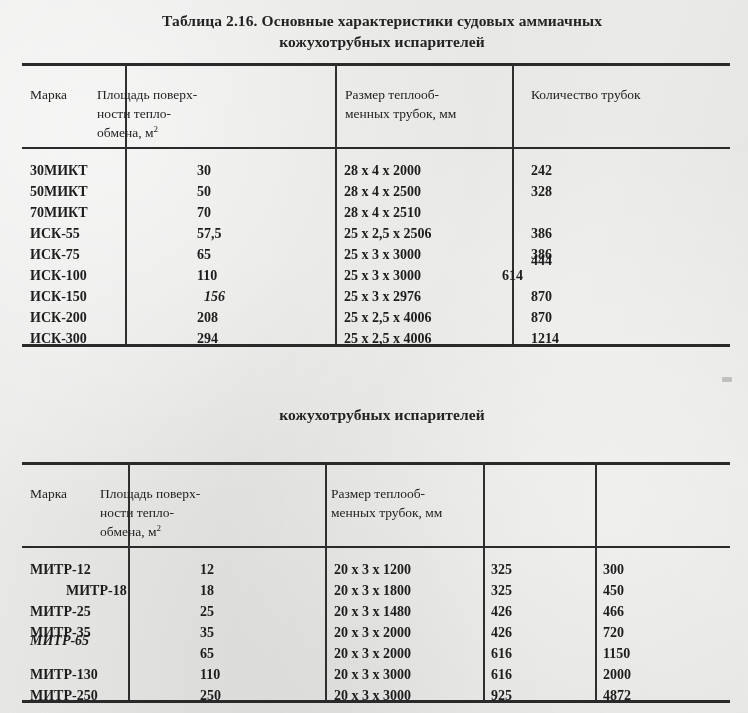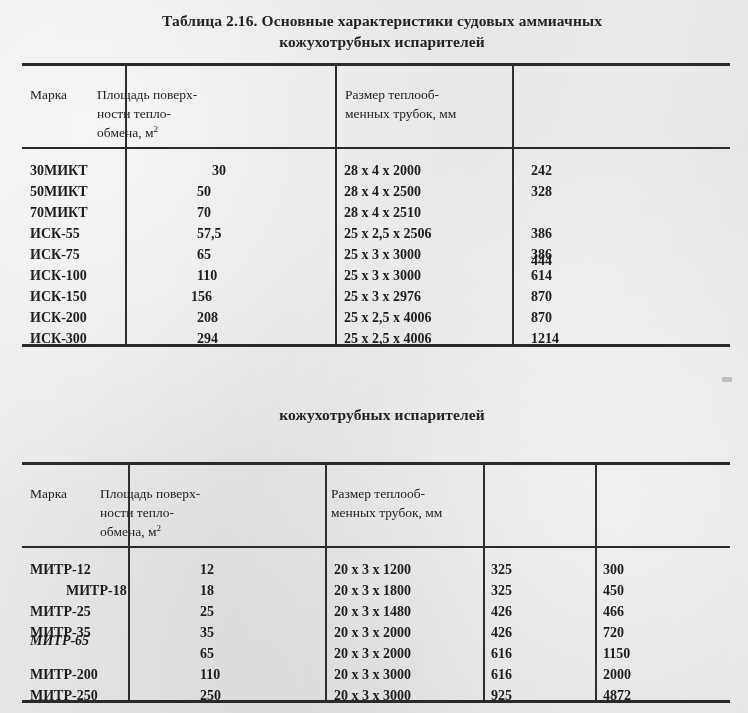--- a/index.html
+++ b/index.html
@@ -118,23 +118,26 @@
       <span class="ln">Площадь поверх-</span>
       <span class="ln">ности тепло-</span>
       <span class="ln"><span>обмена, м</span><sup>2</sup></span>
     </div>
 
     <div class="hcell" style="left:22px; top:22px; width:170px; margin-left:301px;">
       <span class="ln">Размер теплооб-</span>
       <span class="ln">менных трубок, мм</span>
     </div>
 
+    <div class="hcell" style="left:509px; top:22px; width:190px;">
+      <span class="ln">Количество трубок</span>
+    </div>
 
     <div class="bcell" style="left:8px;   top:97px;">30МИКТ</div>
-    <div class="bcell" style="left:190px; top:97px;">30</div>
+    <div class="bcell" style="left:175px; top:97px;">30</div>
     <div class="bcell" style="left:322px; top:97px;">28 х 4 х 2000</div>
     <div class="bcell" style="left:509px; top:97px;">242</div>
 
     <div class="bcell" style="left:8px;   top:118px;">50МИКТ</div>
     <div class="bcell" style="left:175px; top:118px;">50</div>
     <div class="bcell" style="left:322px; top:118px;">28 х 4 х 2500</div>
     <div class="bcell" style="left:509px; top:118px;">328</div>
 
     <div class="bcell" style="left:8px;   top:139px;">70МИКТ</div>
     <div class="bcell" style="left:175px; top:139px;">70</div>
@@ -147,24 +150,24 @@
     <div class="bcell" style="left:509px; top:160px;">386</div>
 
     <div class="bcell" style="left:8px;   top:181px;">ИСК-75</div>
     <div class="bcell" style="left:175px; top:181px;">65</div>
     <div class="bcell" style="left:322px; top:181px;">25 х 3 х 3000</div>
     <div class="bcell" style="left:509px; top:181px;">386</div>
 
     <div class="bcell" style="left:8px;   top:202px;">ИСК-100</div>
     <div class="bcell" style="left:175px; top:202px;">110</div>
     <div class="bcell" style="left:322px; top:202px;">25 х 3 х 3000</div>
-    <div class="bcell" style="left:509px; top:202px;">614</div>
+    <div class="bcell" style="left:480px; top:202px;">614</div>
 
     <div class="bcell" style="left:8px;   top:223px;">ИСК-150</div>
-    <div class="bcell" style="left:169px; top:223px;">156</div>
+    <div class="bcell" style="left:182px; top:223px;font-style:italic;">156</div>
     <div class="bcell" style="left:322px; top:223px;">25 х 3 х 2976</div>
     <div class="bcell" style="left:509px; top:223px;">870</div>
 
     <div class="bcell" style="left:8px;   top:244px;">ИСК-200</div>
     <div class="bcell" style="left:175px; top:244px;">208</div>
     <div class="bcell" style="left:322px; top:244px;">25 х 2,5 х 4006</div>
     <div class="bcell" style="left:509px; top:244px;">870</div>
 
     <div class="bcell" style="left:8px;   top:265px;">ИСК-300</div>
     <div class="bcell" style="left:175px; top:265px;">294</div>
@@ -229,21 +232,21 @@
     <div class="bcell" style="left:312px; top:160px;">20 х 3 х 2000</div>
     <div class="bcell" style="left:469px; top:160px;">426</div>
     <div class="bcell" style="left:581px; top:160px;">720</div>
 
     <div class="bcell" style="left:8px;   top:168px;font-style:italic;">МИТР-65</div>
     <div class="bcell" style="left:178px; top:181px;">65</div>
     <div class="bcell" style="left:312px; top:181px;">20 х 3 х 2000</div>
     <div class="bcell" style="left:469px; top:181px;">616</div>
     <div class="bcell" style="left:581px; top:181px;">1150</div>
 
-    <div class="bcell" style="left:8px;   top:202px;">МИТР-200</div>
+    <div class="bcell" style="left:8px;   top:202px;">МИТР-130</div>
     <div class="bcell" style="left:178px; top:202px;">110</div>
     <div class="bcell" style="left:312px; top:202px;">20 х 3 х 3000</div>
     <div class="bcell" style="left:469px; top:202px;">616</div>
     <div class="bcell" style="left:581px; top:202px;">2000</div>
 
     <div class="bcell" style="left:8px;   top:223px;">МИТР-250</div>
     <div class="bcell" style="left:178px; top:223px;">250</div>
     <div class="bcell" style="left:312px; top:223px;">20 х 3 х 3000</div>
     <div class="bcell" style="left:469px; top:223px;">925</div>
     <div class="bcell" style="left:581px; top:223px;">4872</div>

